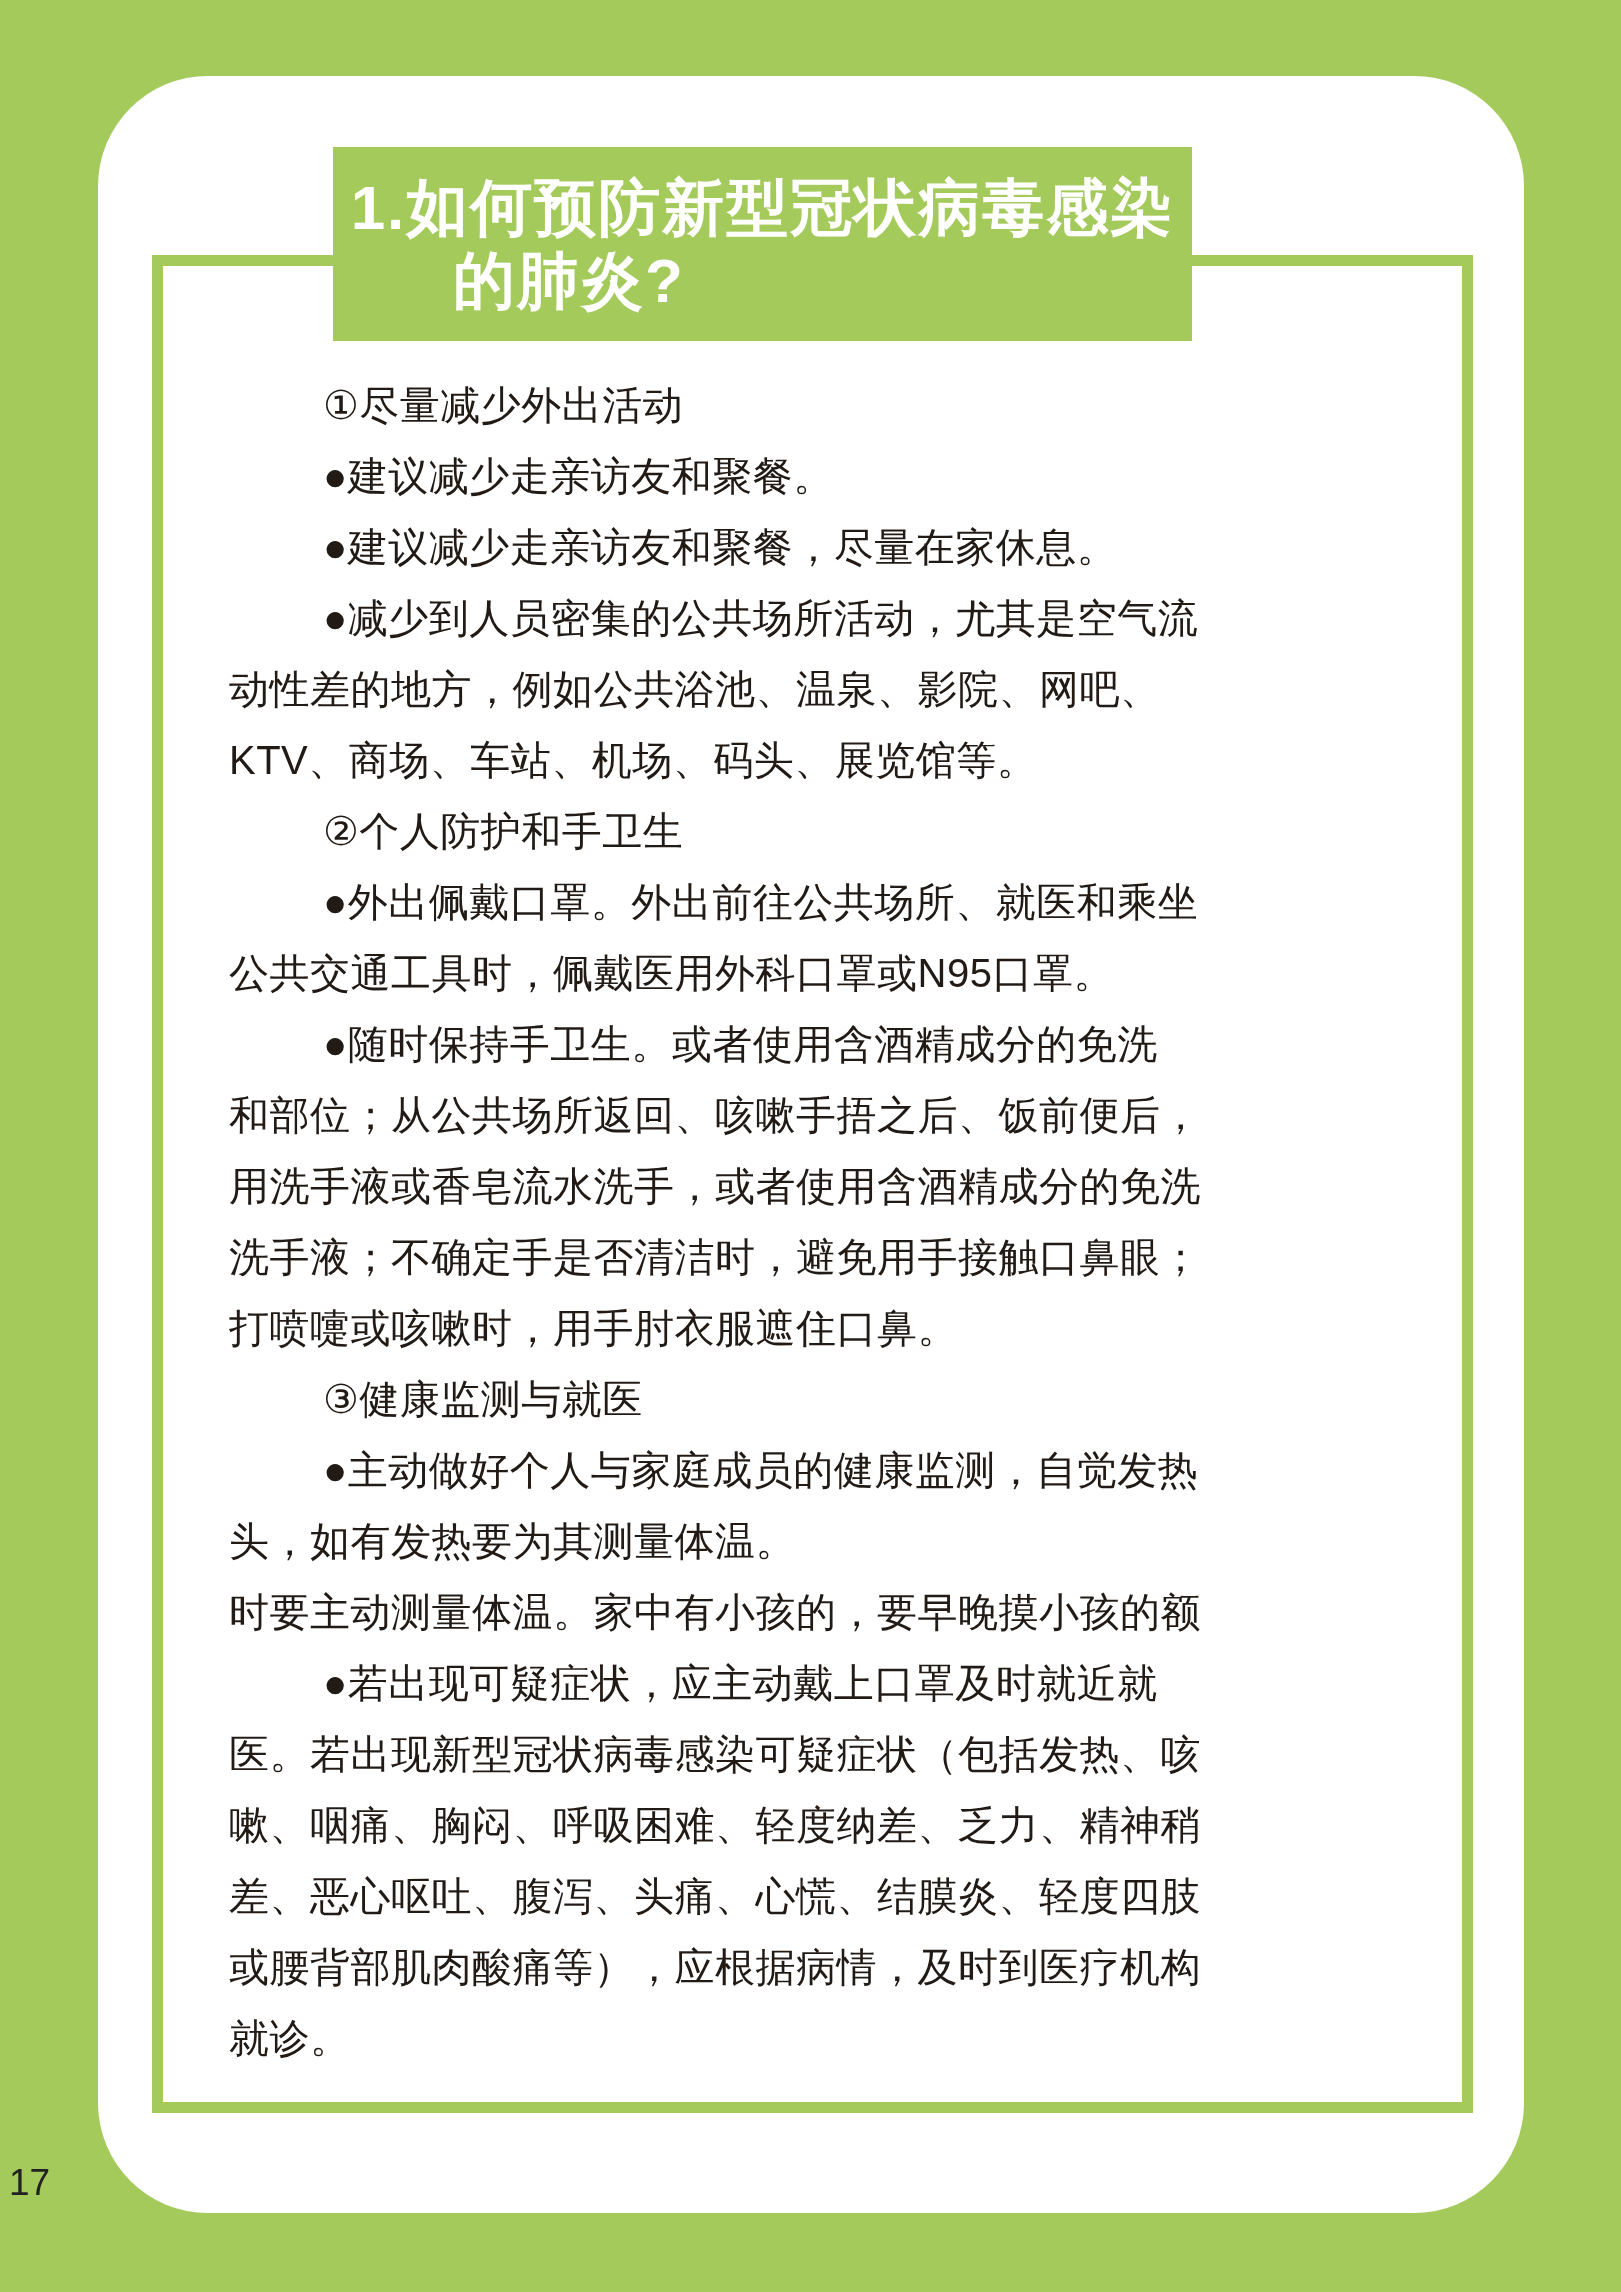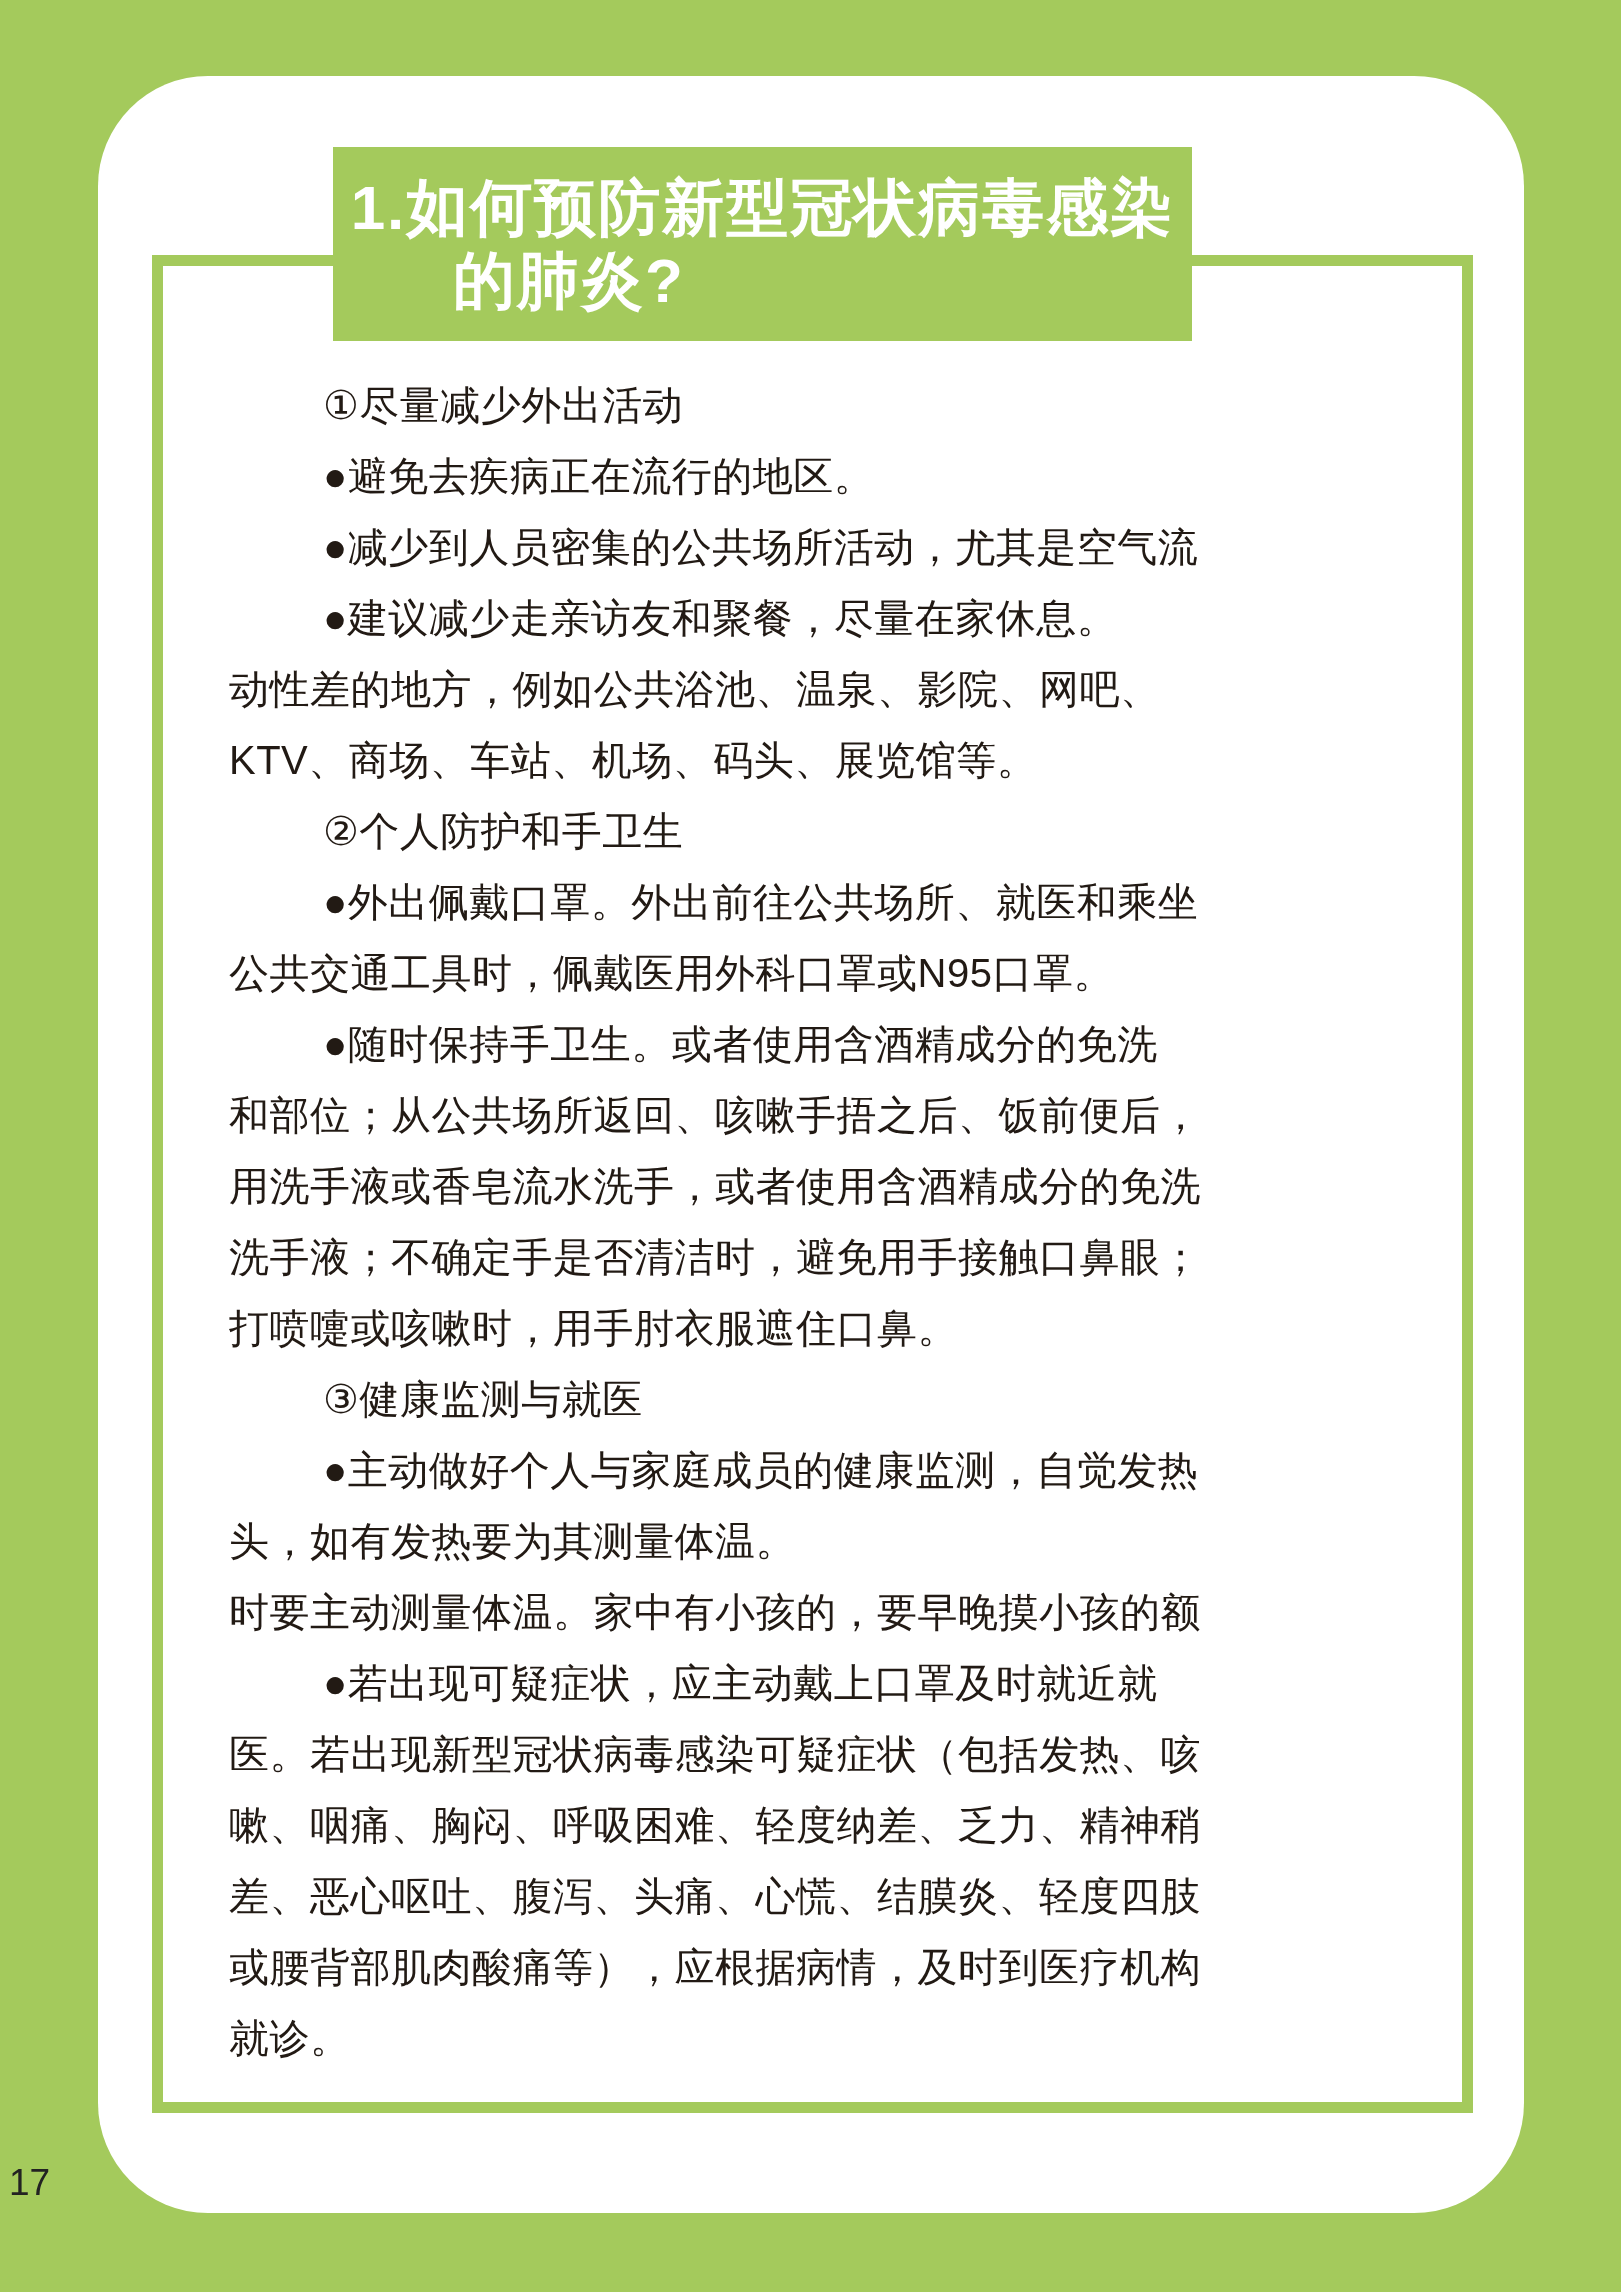--- a/index.html
+++ b/index.html
@@ -91,23 +91,23 @@
 
 <div class="frame"></div>
 
 <div class="banner">
   <div class="title-line title-line-1">1.如何预防新型冠状病毒感染</div>
   <div class="title-line title-line-2">的肺炎?</div>
 </div>
 
 <div class="bodytext">
     <div class="line indent">①尽量减少外出活动</div>
-    <div class="line indent">●避免去疾病正在流行的地区。</div>
+    <div class="line indent">●建议减少走亲访友和聚餐。</div>
+    <div class="line indent">●建议减少走亲访友和聚餐，尽量在家休息。</div>
     <div class="line indent">●减少到人员密集的公共场所活动，尤其是空气流</div>
-    <div class="line indent">●建议减少走亲访友和聚餐，尽量在家休息。</div>
     <div class="line">动性差的地方，例如公共浴池、温泉、影院、网吧、</div>
     <div class="line">KTV、商场、车站、机场、码头、展览馆等。</div>
     <div class="line indent">②个人防护和手卫生</div>
     <div class="line indent">●外出佩戴口罩。外出前往公共场所、就医和乘坐</div>
     <div class="line">公共交通工具时，佩戴医用外科口罩或N95口罩。</div>
     <div class="line indent">●随时保持手卫生。或者使用含酒精成分的免洗</div>
     <div class="line">和部位；从公共场所返回、咳嗽手捂之后、饭前便后，</div>
     <div class="line">用洗手液或香皂流水洗手，或者使用含酒精成分的免洗</div>
     <div class="line">洗手液；不确定手是否清洁时，避免用手接触口鼻眼；</div>
     <div class="line">打喷嚏或咳嗽时，用手肘衣服遮住口鼻。</div>

